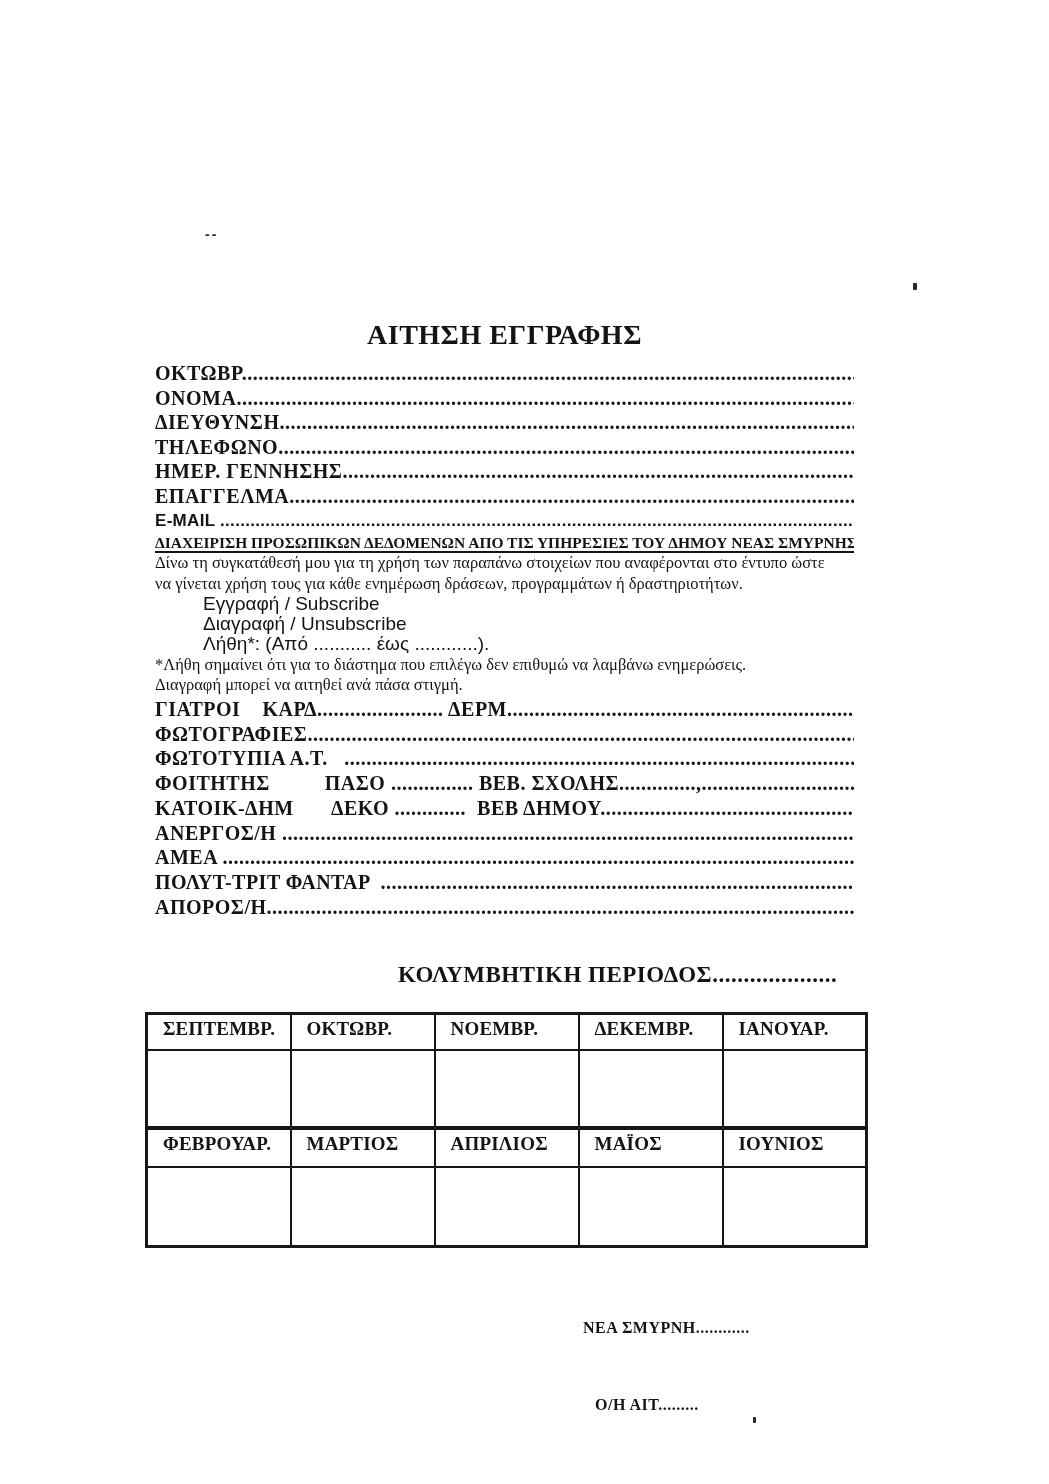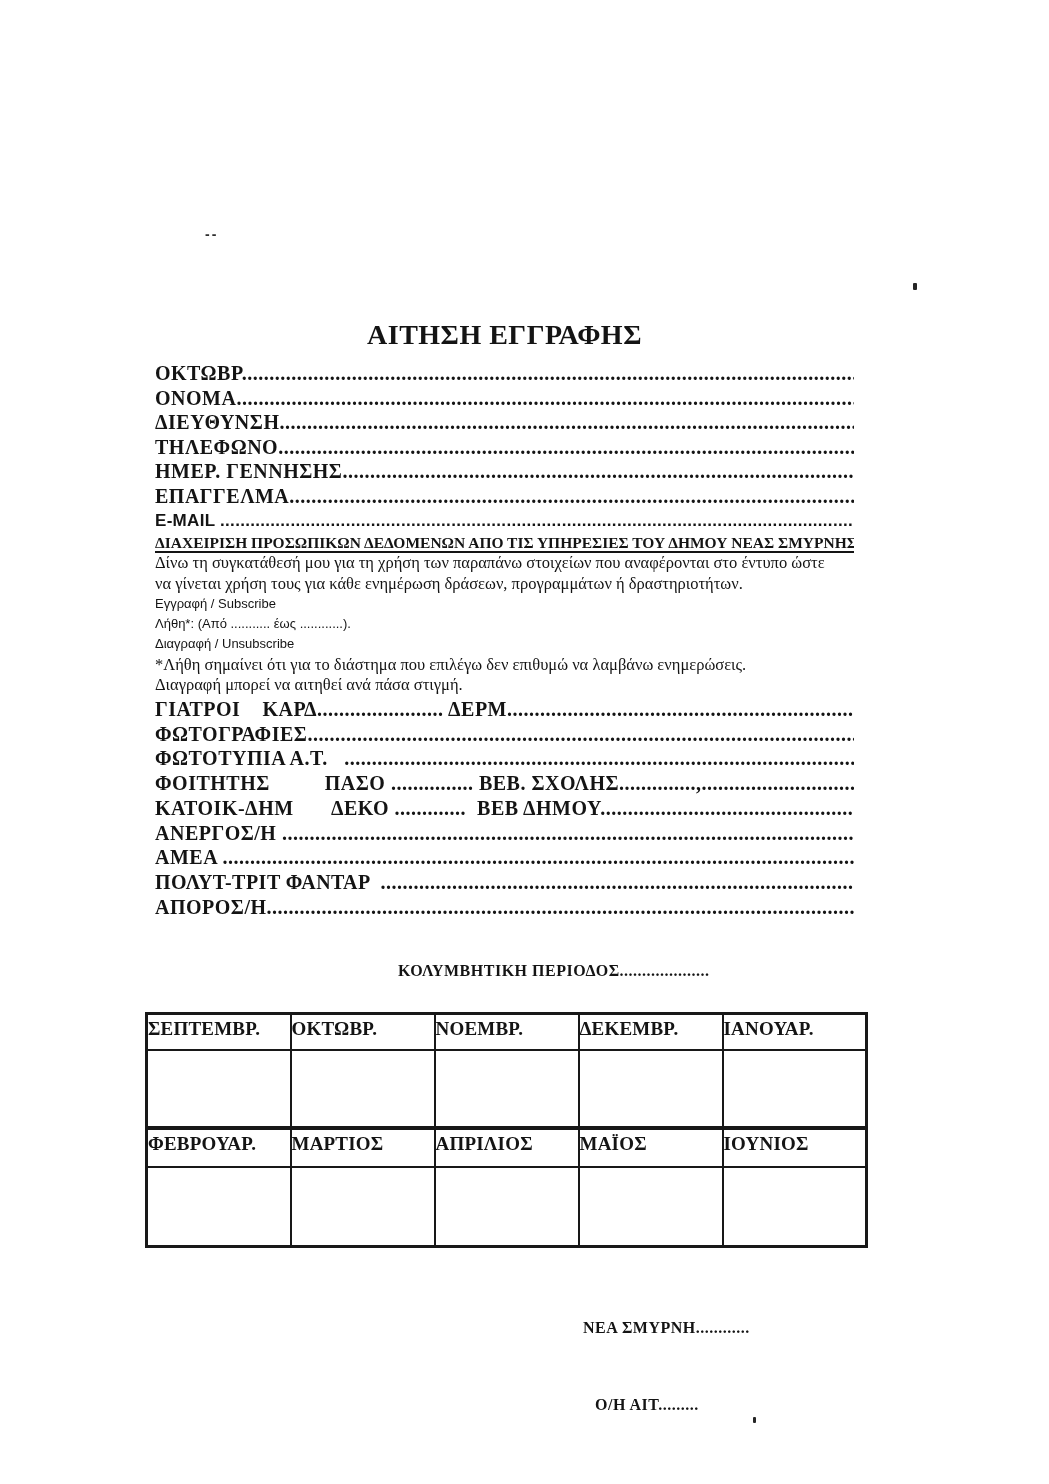--- a/index.html
+++ b/index.html
@@ -12,33 +12,33 @@
   .line{display:block;width:699px;overflow:hidden;}
   .line,.line *{white-space:pre;}
 
   .form-block{top:361px;font-family:"Liberation Serif",serif;font-weight:bold;
               font-size:20px;line-height:24.6px;letter-spacing:0.5px;}
   .form-block .sans-line{font-family:"Liberation Sans",sans-serif;font-size:17px;letter-spacing:0.3px;}
 
   .consent-block{top:533px;font-family:"Liberation Serif",serif;font-size:16.5px;line-height:20.3px;}
   .consent-heading{font-weight:bold;font-size:15.5px;text-decoration:underline;
                    text-underline-offset:3px;text-decoration-thickness:2px;}
-  .consent-block .sansline{font-family:"Liberation Sans",sans-serif;font-size:13px;}
+  .consent-block .sansline{font-family:"Liberation Sans",sans-serif;font-size:19px;margin-left:48px;}
 
   .checklist-block{top:697px;font-family:"Liberation Serif",serif;font-weight:bold;
                    font-size:20px;line-height:24.7px;letter-spacing:0.5px;}
 
   .notes-line{position:absolute;left:155px;top:924px;width:699px;overflow:hidden;
               font-family:"Liberation Serif",serif;font-weight:bold;font-size:20px;letter-spacing:0.5px;white-space:pre;}
 
   .period-line{position:absolute;left:398px;top:962px;width:640px;overflow:hidden;
-               font-family:"Liberation Serif",serif;font-weight:bold;font-size:16px;letter-spacing:0.5px;white-space:pre;}
+               font-family:"Liberation Serif",serif;font-weight:bold;font-size:23px;letter-spacing:0.5px;white-space:pre;}
 
   table.months{position:absolute;left:145px;top:1012px;width:723px;border-collapse:collapse;table-layout:fixed;}
-  table.months td{border:2px solid #181818;vertical-align:top;padding:3px 2px 0 0;overflow:hidden;
+  table.months td{border:2px solid #181818;vertical-align:top;padding:3px 2px 0 15px;overflow:hidden;
                   font-family:"Liberation Serif",serif;font-weight:bold;font-size:19px;letter-spacing:0.2px;white-space:nowrap;}
   table.months{border:3px solid #181818;}
   tr.hdr1 td{height:31px;}
   tr.gap1 td{height:72px;}
   tr.hdr2 td{height:33px;border-top:4px solid #181818;}
   tr.gap2 td{height:74px;}
 
   .footer{position:absolute;left:583px;top:1264px;font-family:"Liberation Serif",serif;
           font-weight:bold;font-size:16px;line-height:25.5px;letter-spacing:0.5px;white-space:pre;}
   .footer .indent{margin-left:12px;}
@@ -68,22 +68,22 @@
     <div class="line"><span>ΗΜΕΡ. ΓΕΝΝΗΣΗΣ</span><span>................................................................................................................................................................</span></div>
     <div class="line"><span>ΕΠΑΓΓΕΛΜΑ</span><span>................................................................................................................................................................</span></div>
     <div class="line sans-line"><span>E-MAIL </span><span>................................................................................................................................................................</span></div>
   </div>
 
   <div class="tblock consent-block">
     <div class="line consent-heading">ΔΙΑΧΕΙΡΙΣΗ ΠΡΟΣΩΠΙΚΩΝ ΔΕΔΟΜΕΝΩΝ ΑΠΟ ΤΙΣ ΥΠΗΡΕΣΙΕΣ ΤΟΥ ΔΗΜΟΥ ΝΕΑΣ ΣΜΥΡΝΗΣ</div>
     <div class="line">Δίνω τη συγκατάθεσή μου για τη χρήση των παραπάνω στοιχείων που αναφέρονται στο έντυπο ώστε</div>
     <div class="line">να γίνεται χρήση τους για κάθε ενημέρωση δράσεων, προγραμμάτων ή δραστηριοτήτων.</div>
     <div class="line sansline">Εγγραφή / Subscribe</div>
+    <div class="line sansline">Διαγραφή / Unsubscribe</div>
     <div class="line sansline">Λήθη*: (Από ........... έως ............).</div>
-    <div class="line sansline">Διαγραφή / Unsubscribe</div>
     <div class="line">*Λήθη σημαίνει ότι για το διάστημα που επιλέγω δεν επιθυμώ να λαμβάνω ενημερώσεις.</div>
     <div class="line">Διαγραφή μπορεί να αιτηθεί ανά πάσα στιγμή.</div>
   </div>
 
   <div class="tblock checklist-block">
     <div class="line"><span>ΓΙΑΤΡΟΙ    ΚΑΡΔ....................... ΔΕΡΜ</span><span>................................................................................................................................................................</span></div>
     <div class="line"><span>ΦΩΤΟΓΡΑΦΙΕΣ</span><span>................................................................................................................................................................</span></div>
     <div class="line"><span>ΦΩΤΟΤΥΠΙΑ Α.Τ.   </span><span>................................................................................................................................................................</span></div>
     <div class="line"><span>ΦΟΙΤΗΤΗΣ          ΠΑΣΟ ............... ΒΕΒ. ΣΧΟΛΗΣ..............,.</span><span>................................................................................................................................................................</span></div>
     <div class="line"><span>ΚΑΤΟΙΚ-ΔΗΜ       ΔΕΚΟ .............  ΒΕΒ ΔΗΜΟΥ</span><span>................................................................................................................................................................</span></div>

